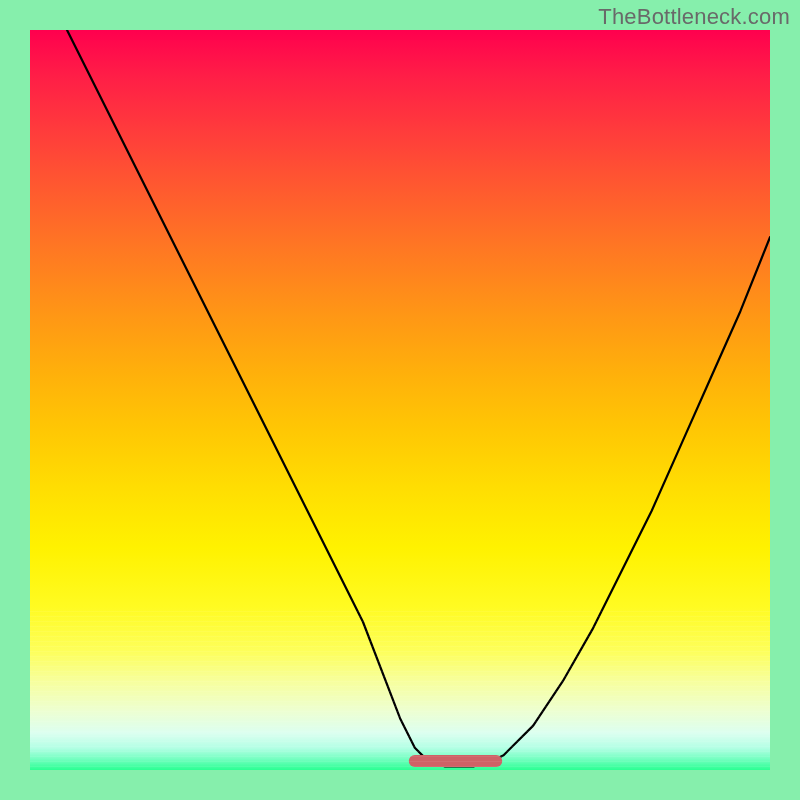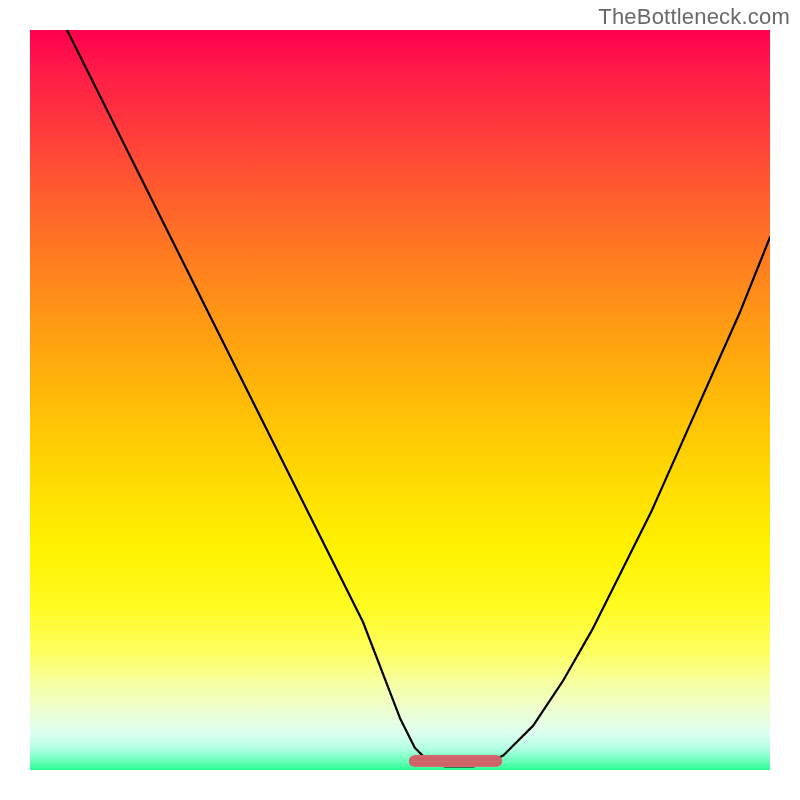--- a/index.html
+++ b/index.html
@@ -2,21 +2,21 @@
 <html><head>
 <meta charset="utf-8">
 <style>
   * { margin: 0; padding: 0; box-sizing: border-box; }
   html, body { width: 800px; height: 800px; overflow: hidden; background: #000; }
 
   .stage {
     position: relative;
     width: 800px;
     height: 800px;
-    background: #ffffff;
+    background: #86efac;
   }
 
   .attribution {
     position: absolute;
     top: 4px;
     right: 10px;
     font-family: Arial, Helvetica, sans-serif;
     font-size: 22px;
     font-weight: 500;
     color: #696969;

